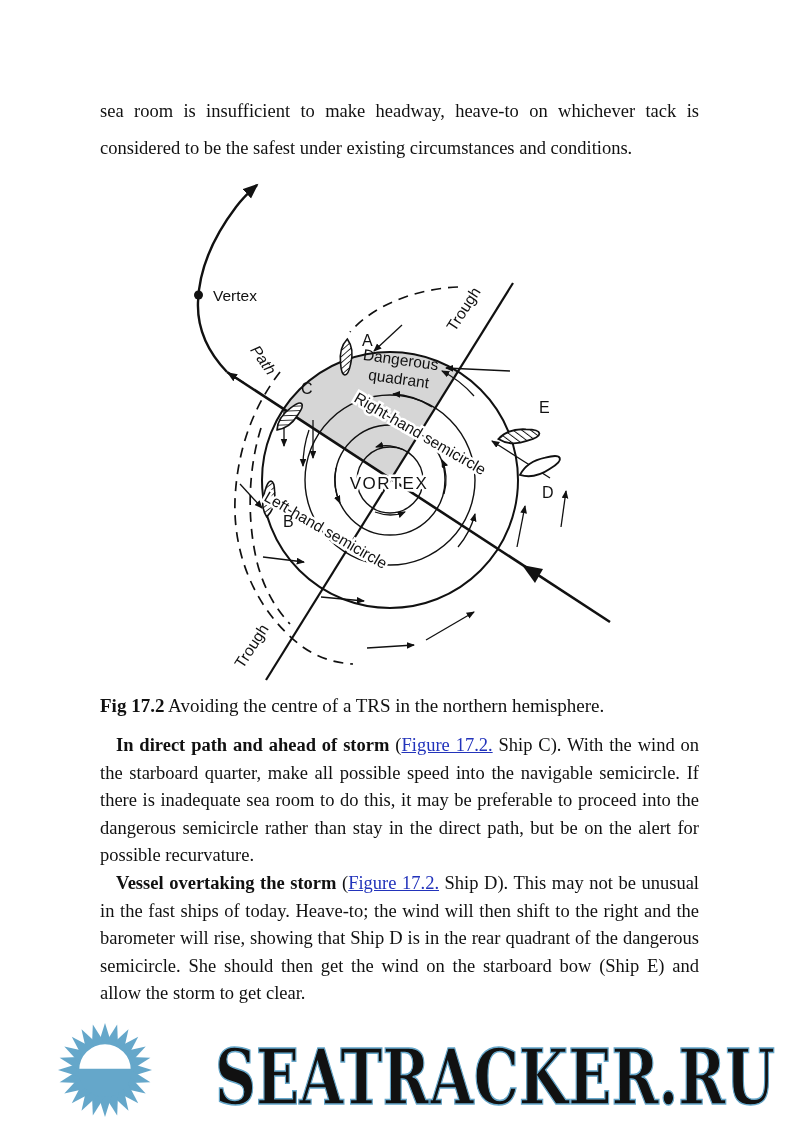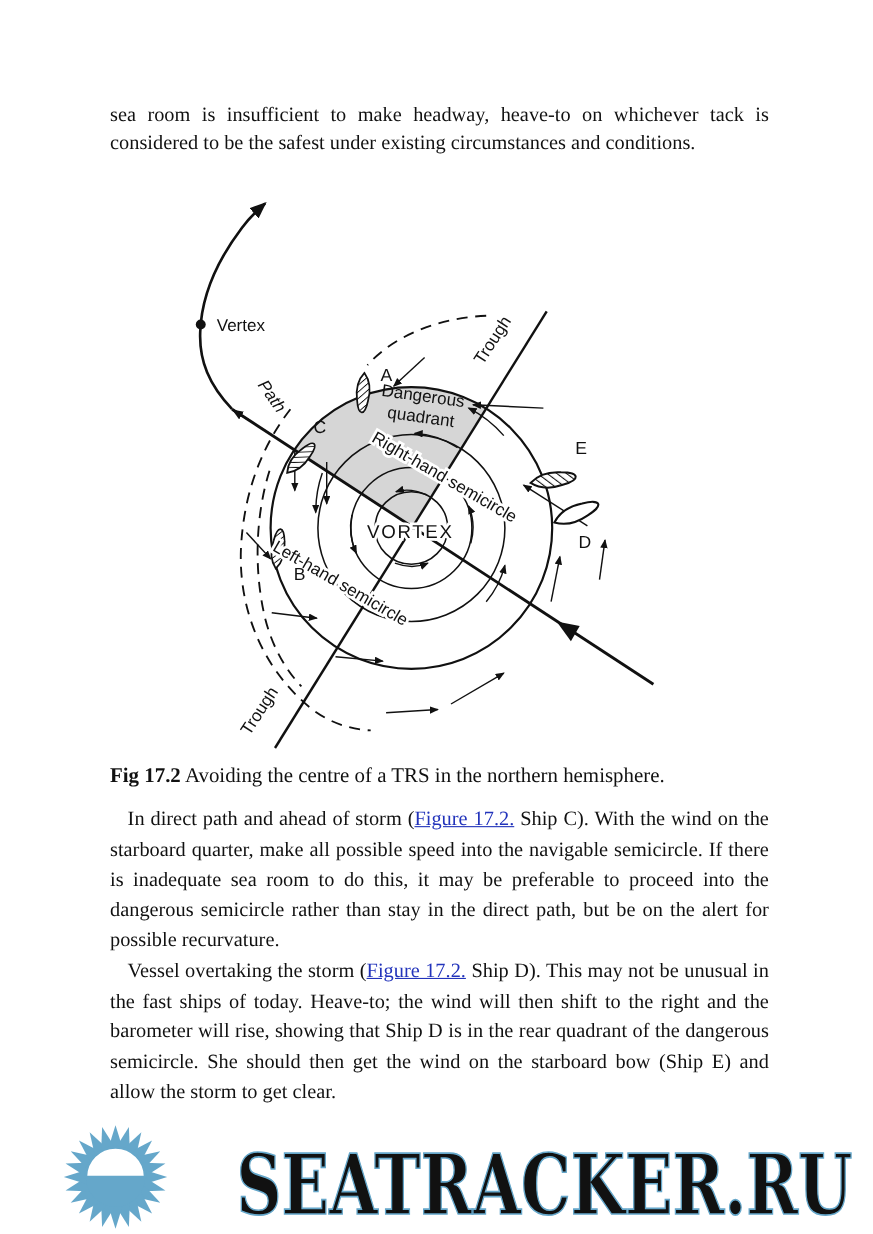--- a/index.html
+++ b/index.html
@@ -5,34 +5,34 @@
   :root{
     --link:#2233bb; --wm:#65a7ca; --quad:#d6d6d6; --ink:#111;
   }
   html,body{margin:0;padding:0;}
   body{
     width:794px;height:1122px;position:relative;background:#ffffff;
     font-family:"Liberation Serif", serif;color:var(--ink);overflow:hidden;
   }
   .intro{
     position:absolute;left:100px;top:93px;width:599px;
-    font-size:18.5px;line-height:25px;text-align:justify;
+    font-size:18.5px;line-height:37px;text-align:justify;
   }
-  .figure-wrap{position:absolute;left:124px;top:168px;width:545px;height:528px;}
+  .figure-wrap{position:absolute;left:140px;top:168px;width:545px;height:528px;}
   .caption{
     position:absolute;left:100px;top:696px;width:599px;
     font-size:19px;line-height:20px;
   }
   .caption .cap-label{font-weight:bold;}
   .body-copy{position:absolute;left:100px;top:732px;width:599px;}
   .body-para{
     margin:0;font-size:18.5px;line-height:27.6px;text-align:justify;
     text-indent:16px;
   }
-  .seg-bold{font-weight:normal;margin-top:28px;}
+  .seg-bold{font-weight:bold;margin-top:28px;}
   .seg-italic{}
   .seg-link{color:var(--link);text-decoration:underline;}
   .watermark{position:absolute;left:0;top:1022px;width:794px;height:100px;}
   svg text{font-family:"Liberation Sans", sans-serif;fill:#111;}
   .halo{paint-order:stroke;stroke:#ffffff;stroke-width:5px;}
   .wm-text{
     font-family:"DejaVu Serif", serif;font-weight:bold;
   }
 </style>
 </head>

